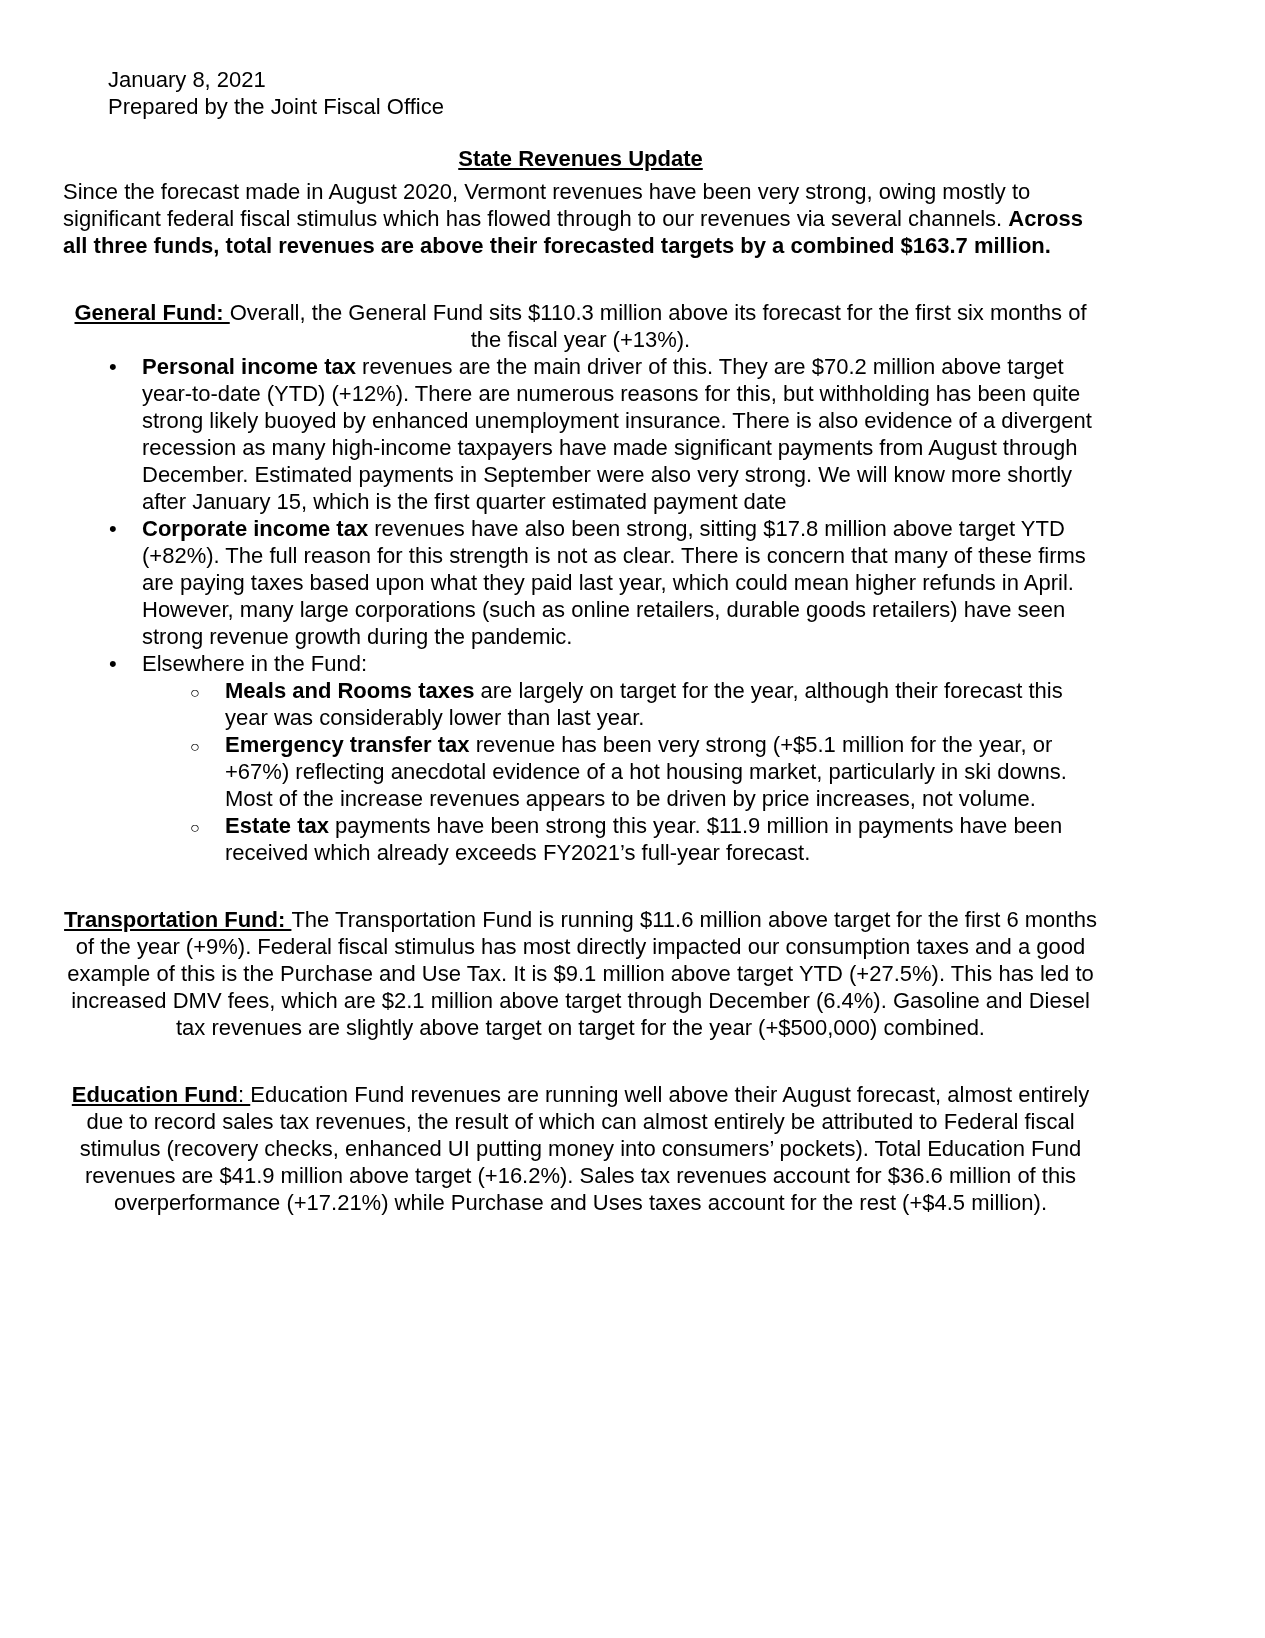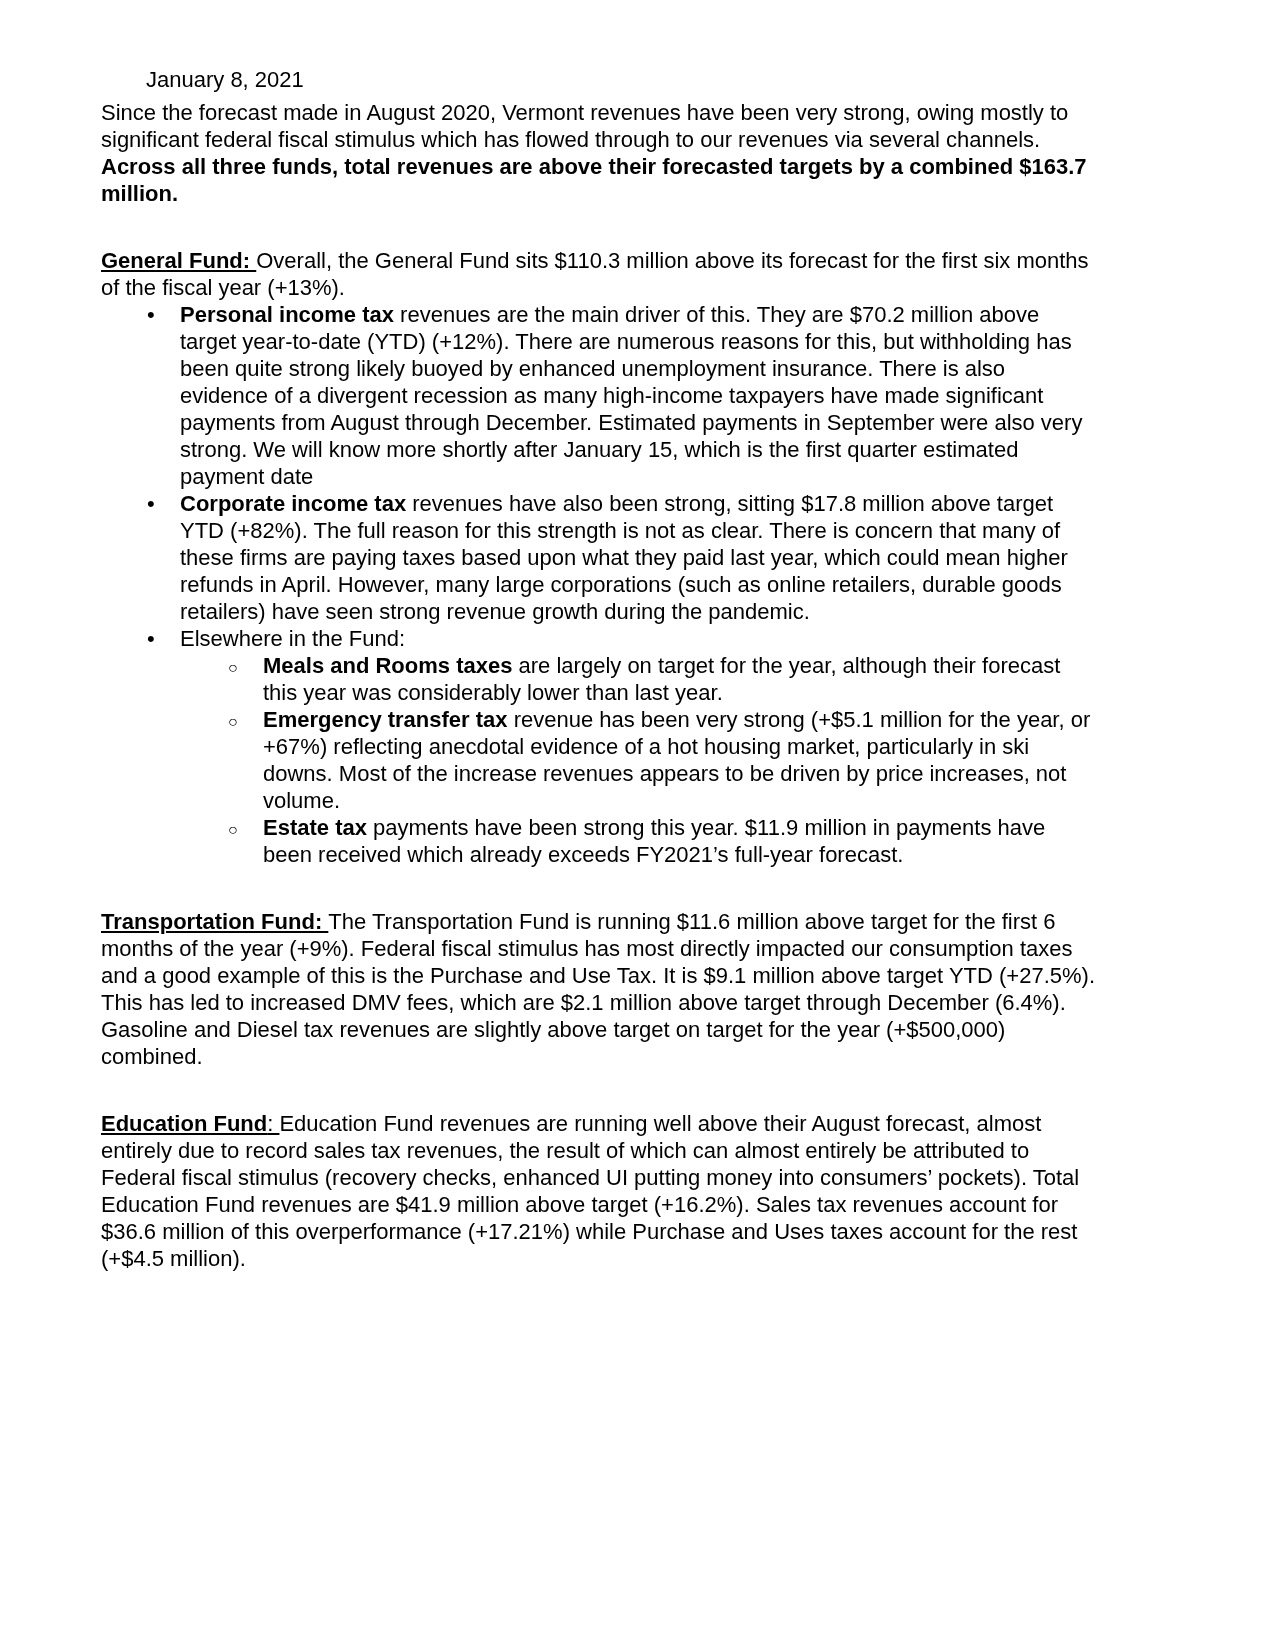--- a/index.html
+++ b/index.html
@@ -2,47 +2,51 @@
 <html><head>
 <meta charset="utf-8">
 <style>
   html, body { margin: 0; padding: 0; background: #ffffff; }
   .page {
     width: 1265px;
     height: 1638px;
     box-sizing: border-box;
     background: #ffffff;
     color: #000000;
-    padding: 66px 167px 0 101px;
+    padding: 66px 167px 0 63px;
     font-family: "Liberation Sans", sans-serif;
     font-size: 22px;
     line-height: 27px;
     overflow: hidden;
   }
   .b { font-weight: bold; }
   .u { text-decoration: underline; }
   .dateblock { margin-left: 45px; }
   .title { text-align: center; margin-top: 25px; }
   .para { margin: 0; }
   .mt-title { margin-top: 6px; }
-  .gap { margin-top: 40px; }
+  .gap { margin-top: 40px; text-align: center; }
   .li1 { position: relative; padding-left: 79px; }
   .li1 > .mk { position: absolute; left: 46px; top: 0; }
   .li2 { position: relative; padding-left: 162px; }
   .li2 > .mk { position: absolute; left: 127px; top: 2px; font-size: 16px; }
 </style>
 </head>
 <body>
 
 <div class="page">
 
   <div class="dateblock">
     <div>January 8, 2021</div>
+    <div>Prepared by the Joint Fiscal Office</div>
   </div>
 
+  <div class="title">
+    <span class="b u">State Revenues Update</span>
+  </div>
 
   <p class="para mt-title"><span>Since the forecast made in August 2020, Vermont revenues have been very strong, owing mostly to significant federal fiscal stimulus which has flowed through to our revenues via several channels. </span><span class="b">Across all three funds, total revenues are above their forecasted targets by a combined $163.7 million.</span></p>
 
   <p class="para gap"><span class="b u">General Fund: </span><span>Overall, the General Fund sits $110.3 million above its forecast for the first six months of the fiscal year (+13%).</span></p>
 
   <div class="li1">
     <span class="mk">•</span><span class="b">Personal income tax</span><span> revenues are the main driver of this. They are $70.2 million above target year-to-date (YTD) (+12%). There are numerous reasons for this, but withholding has been quite strong likely buoyed by enhanced unemployment insurance. There is also evidence of a divergent recession as many high-income taxpayers have made significant payments from August through December. Estimated payments in September were also very strong. We will know more shortly after January 15, which is the first quarter estimated payment date</span>
   </div>
 
   <div class="li1">

